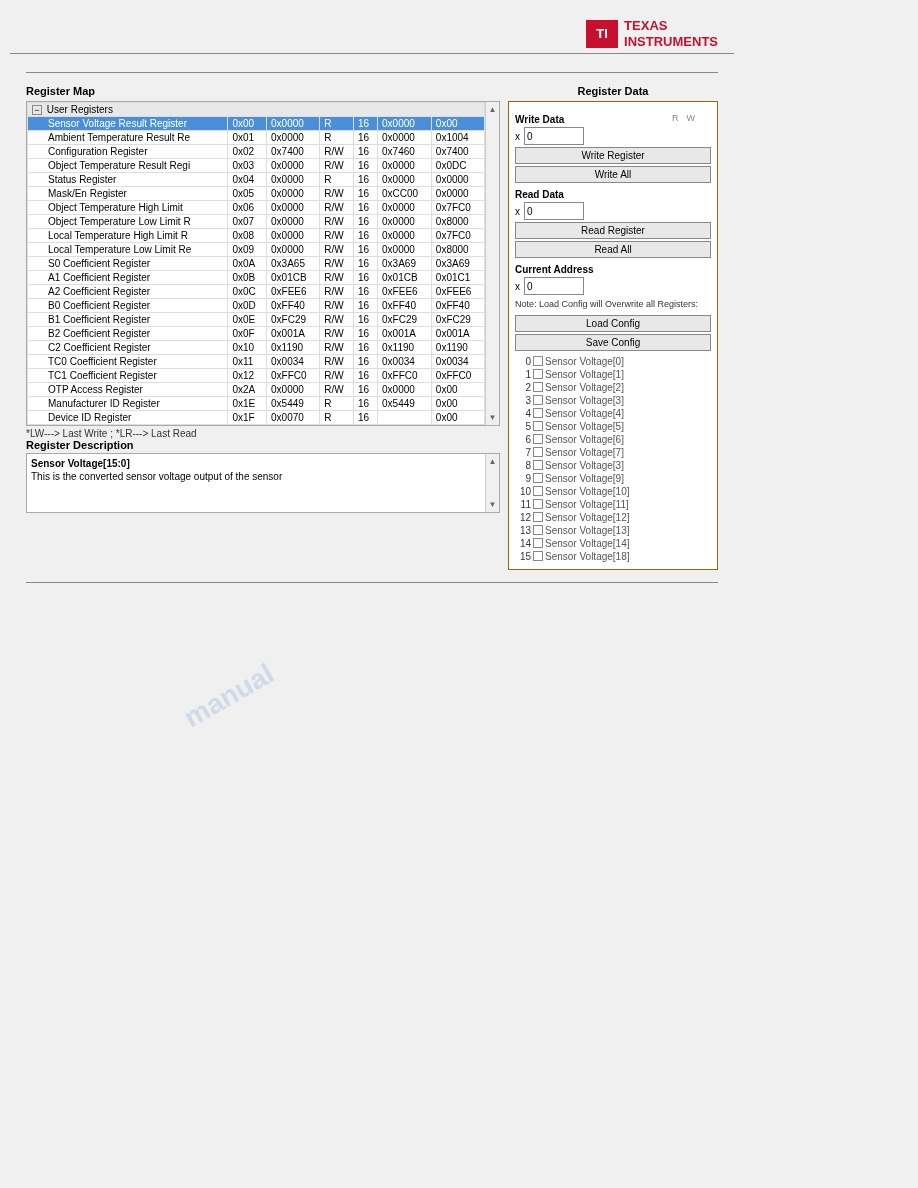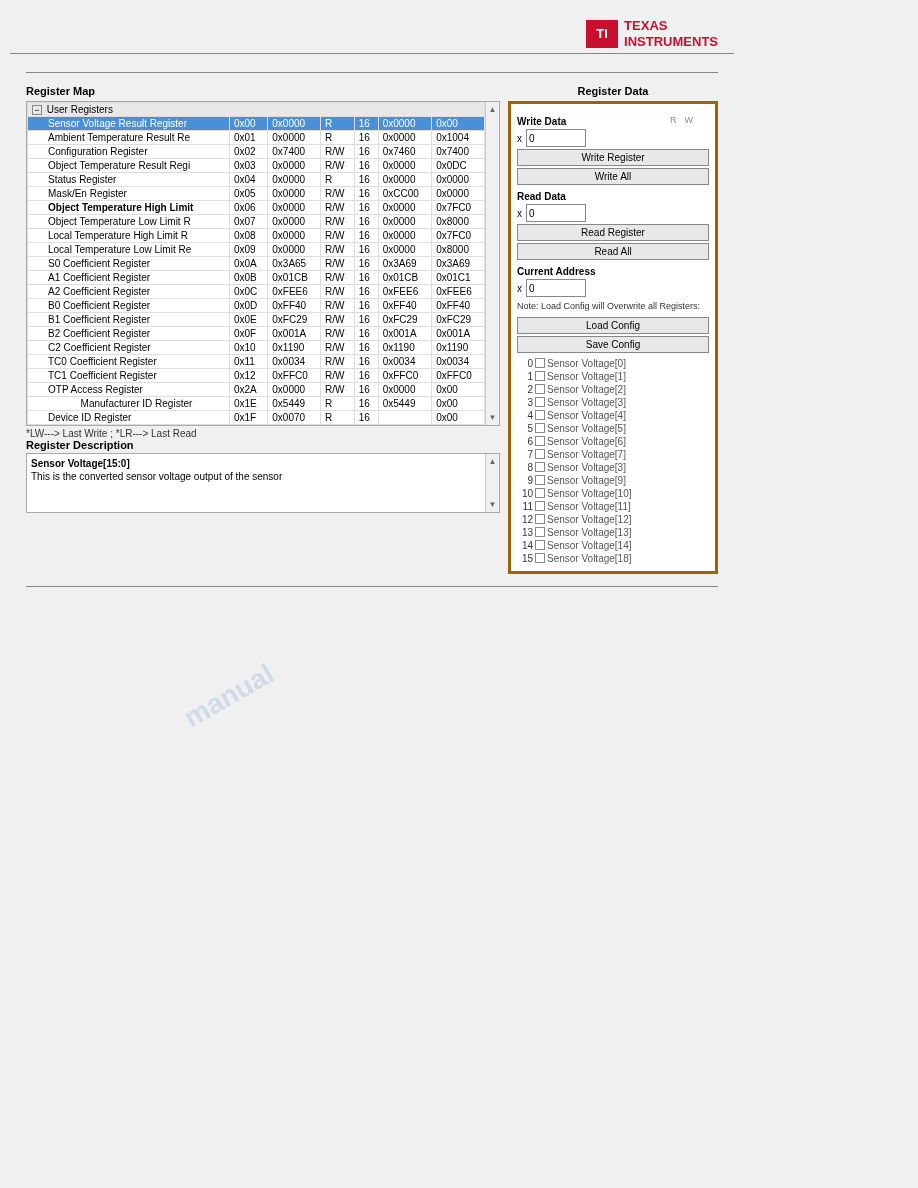--- a/index.html
+++ b/index.html
@@ -140,21 +140,21 @@
       width: 210px;
       flex-shrink: 0;
     }
     .reg-data-title {
       font-weight: bold;
       font-size: 11px;
       text-align: center;
       margin-bottom: 4px;
     }
     .reg-data-inner {
-      border: 3px solid #a16207;
+      border: 1px solid #a16207;
       background: white;
       padding: 6px;
     }
     .section-label {
       font-size: 10px;
       font-weight: bold;
       margin-top: 6px;
       margin-bottom: 2px;
     }
     .rw-row {
@@ -326,21 +326,21 @@
                       <td class="indent-2" style="padding-left:20px; ">Mask/En Register</td>
                       <td>0x05</td>
                       <td>0x0000</td>
                       <td>R/W</td>
                       <td>16</td>
                       <td>0xCC00</td>
                       <td>0x0000</td>
                       <td style="background:#f0f0f0; width:14px; padding:0;"></td>
                     </tr>
                     <tr class="row-normal">
-                      <td class="indent-2" style="padding-left:20px;font-weight:bold; ">Object Temperature High Limit</td>
+                      <td class="indent-2" style="padding-left:20px; ">Object Temperature High Limit</td>
                       <td>0x06</td>
                       <td>0x0000</td>
                       <td>R/W</td>
                       <td>16</td>
                       <td>0x0000</td>
                       <td>0x7FC0</td>
                       <td style="background:#f0f0f0; width:14px; padding:0;"></td>
                     </tr>
                     <tr class="row-normal">
                       <td class="indent-2" style="padding-left:20px; ">Object Temperature Low Limit R</td>
@@ -466,21 +466,21 @@
                       <td class="indent-2" style="padding-left:20px; ">OTP Access Register</td>
                       <td>0x2A</td>
                       <td>0x0000</td>
                       <td>R/W</td>
                       <td>16</td>
                       <td>0x0000</td>
                       <td>0x00</td>
                       <td style="background:#f0f0f0; width:14px; padding:0;"></td>
                     </tr>
                     <tr class="row-normal">
-                      <td class="indent-2" style="padding-left:20px;text-align:center; ">Manufacturer ID Register</td>
+                      <td class="indent-2" style="padding-left:20px; ">Manufacturer ID Register</td>
                       <td>0x1E</td>
                       <td>0x5449</td>
                       <td>R</td>
                       <td>16</td>
                       <td>0x5449</td>
                       <td>0x00</td>
                       <td style="background:#f0f0f0; width:14px; padding:0;"></td>
                     </tr>
                     <tr class="row-normal">
                       <td class="indent-2" style="padding-left:20px; ">Device ID Register</td>

